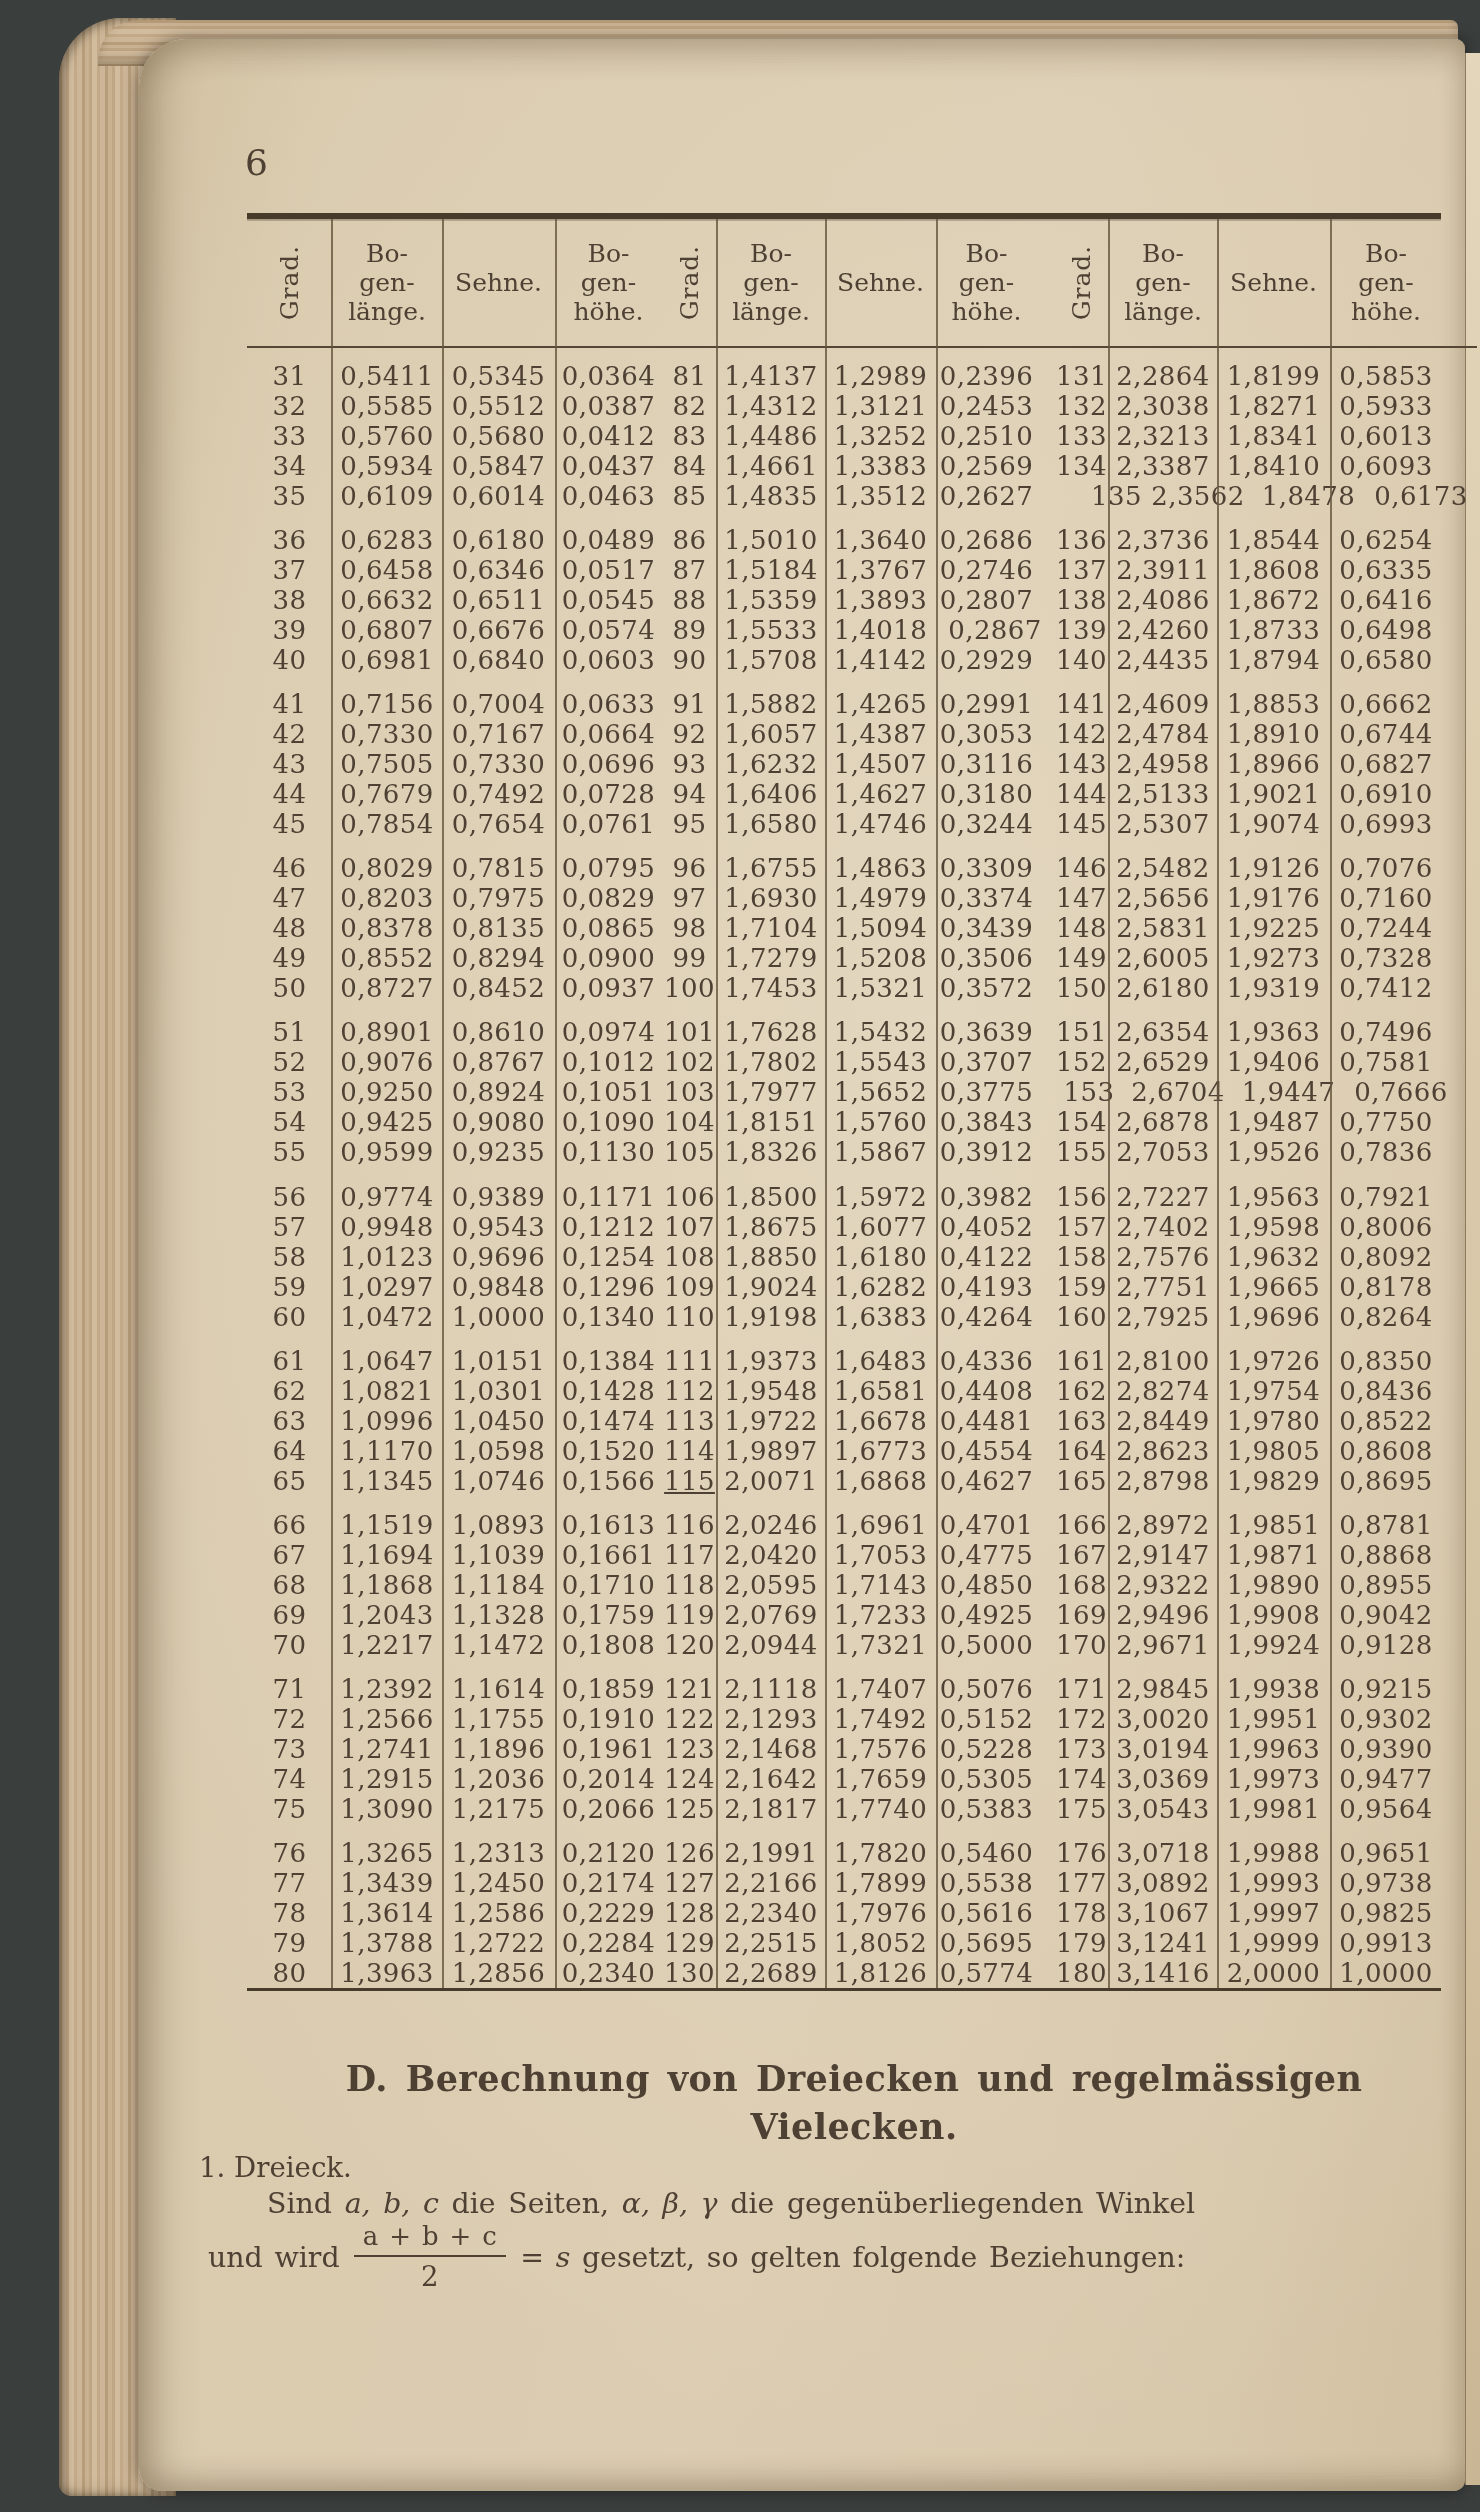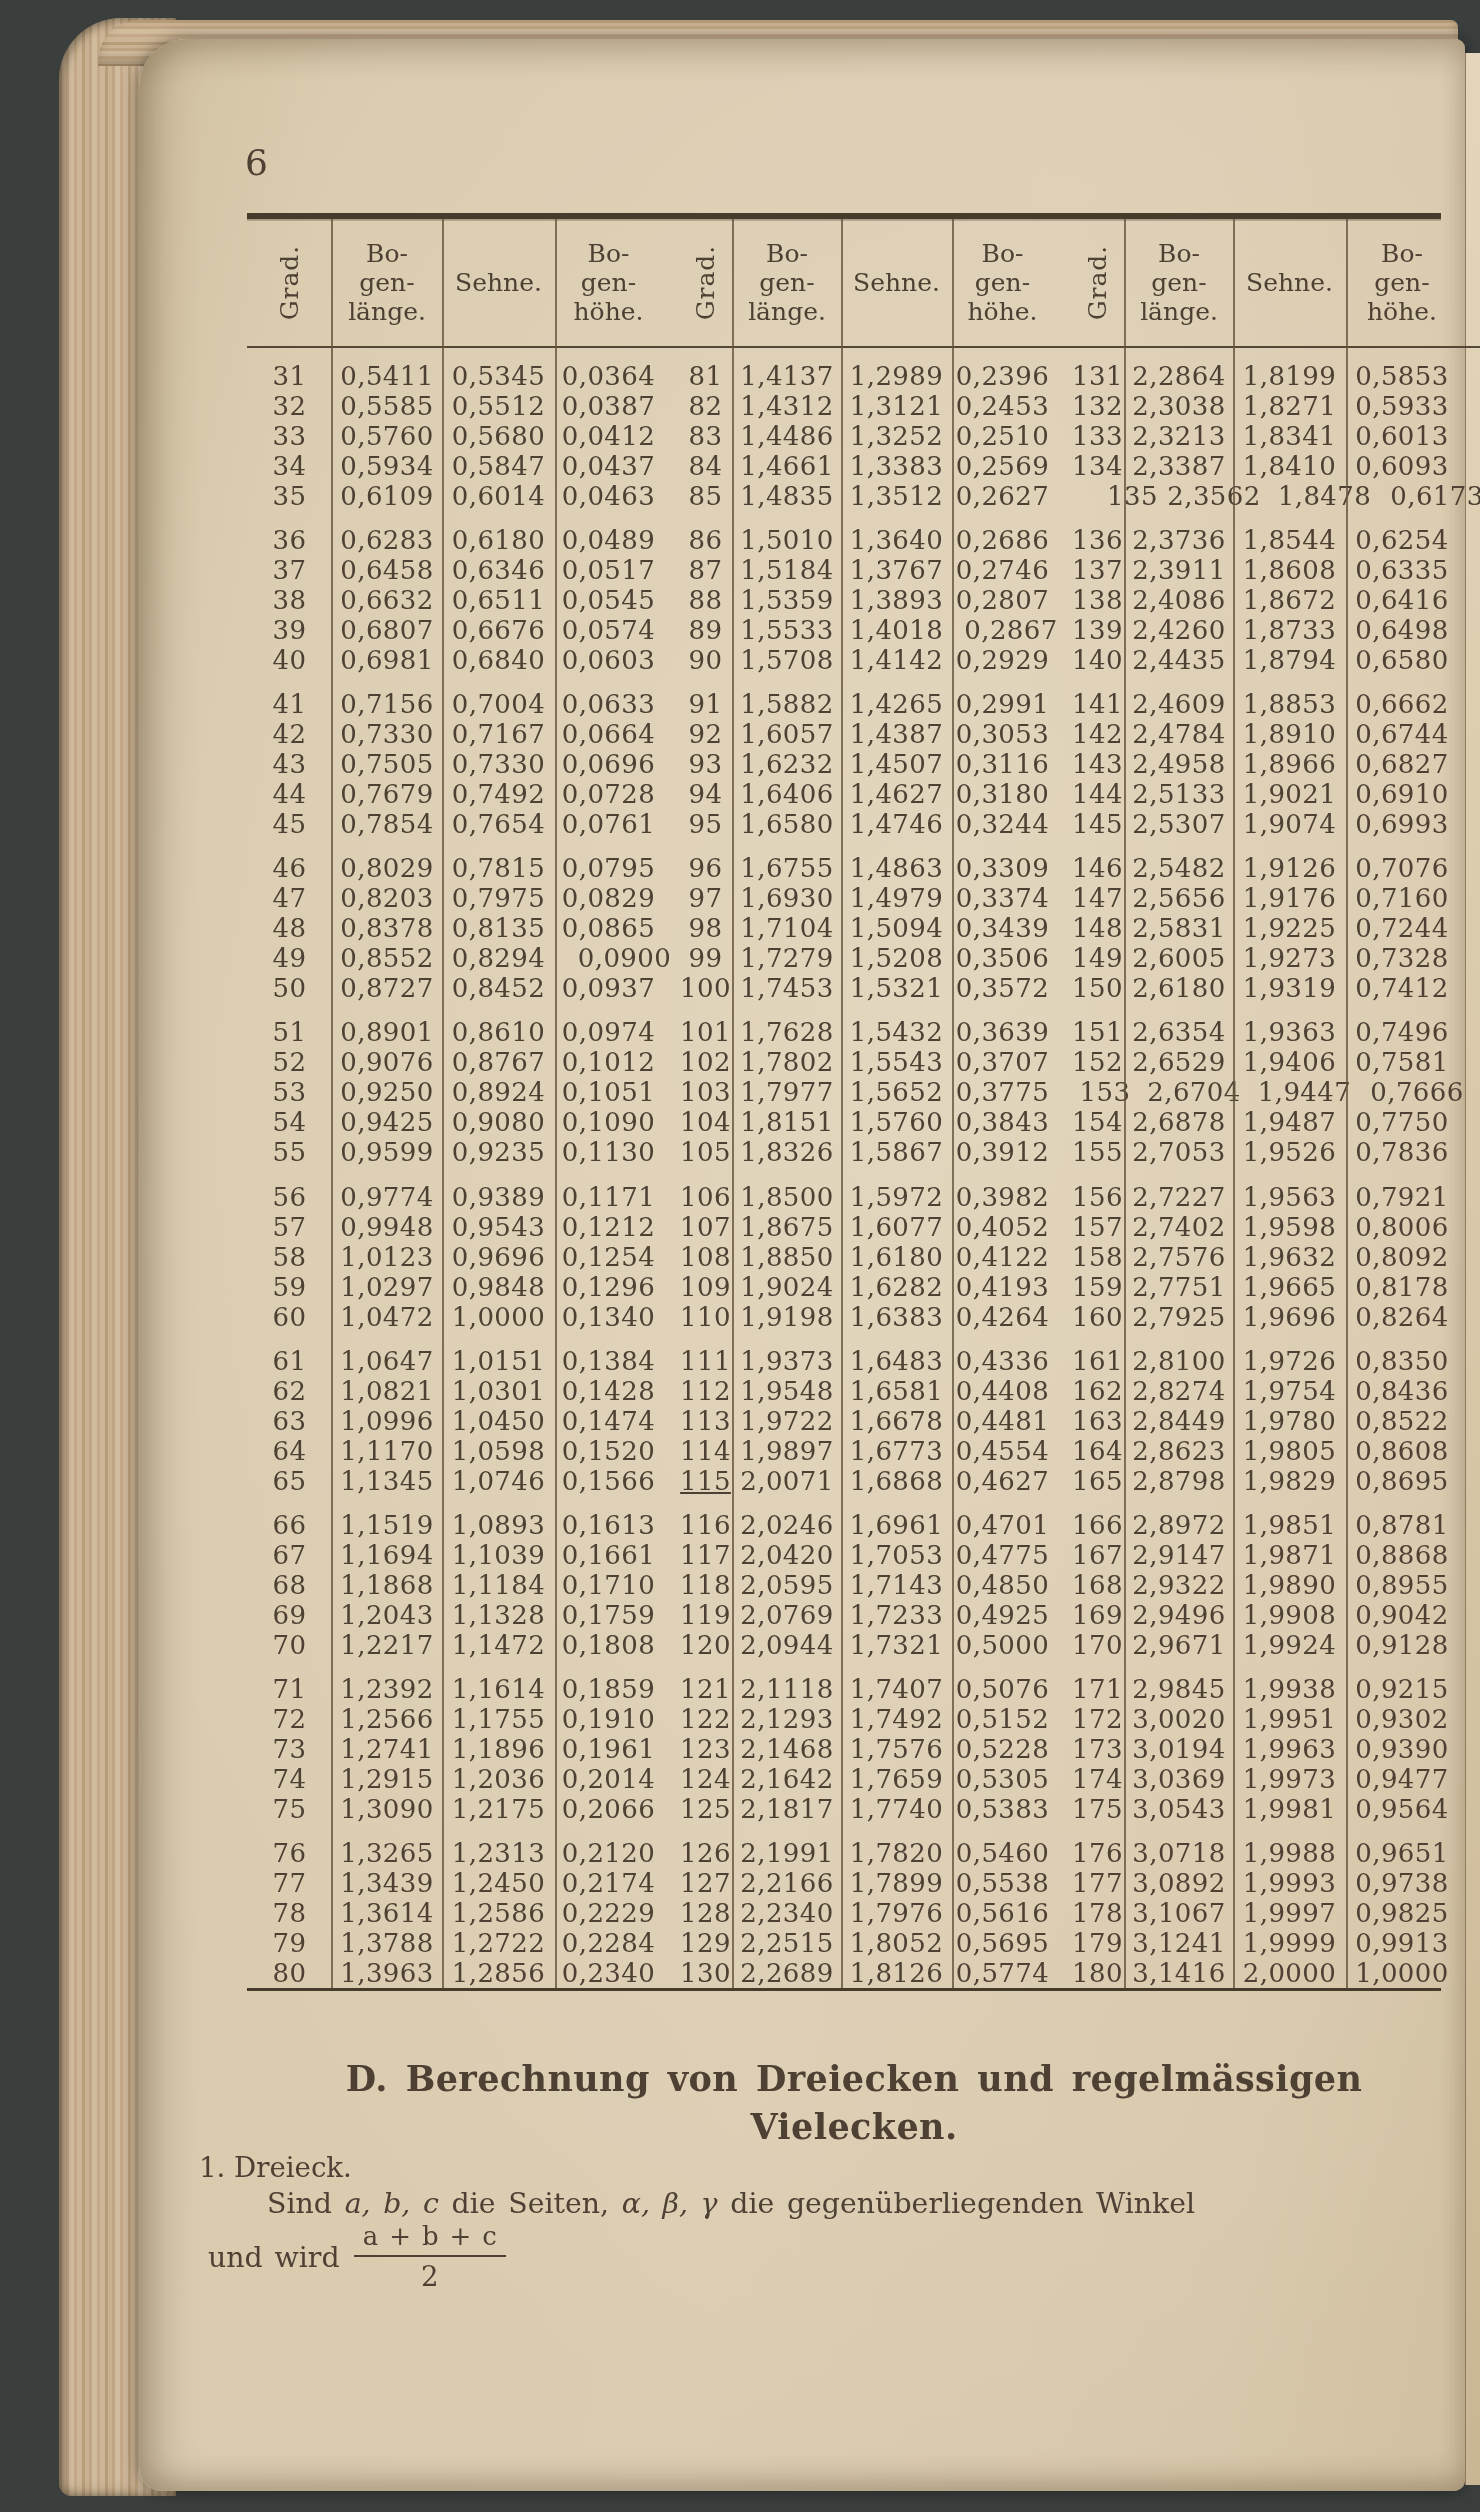--- a/index.html
+++ b/index.html
@@ -221,21 +221,21 @@
             <div class="trow">
               <div class="tcell" style="width: 85px;">48</div>
               <div class="tcell" style="width: 110px;">0,8378</div>
               <div class="tcell" style="width: 113px;">0,8135</div>
               <div class="tcell" style="width: 107px;">0,0865</div>
             </div>
             <div class="trow">
               <div class="tcell" style="width: 85px;">49</div>
               <div class="tcell" style="width: 110px;">0,8552</div>
               <div class="tcell" style="width: 113px;">0,8294</div>
-              <div class="tcell" style="width: 107px; margin-left: 16px;">0,0900</div>
+              <div class="tcell" style="width: 107px;">0,0900</div>
             </div>
             <div class="trow">
               <div class="tcell" style="width: 85px;">50</div>
               <div class="tcell" style="width: 110px;">0,8727</div>
               <div class="tcell" style="width: 113px;">0,8452</div>
               <div class="tcell" style="width: 107px;">0,0937</div>
             </div>
           </div>
           <div class="blk">
             <div class="trow">
@@ -1114,14 +1114,15 @@
 <div class="heading">D. Berechnung von Dreiecken und regelmässigen Vielecken.</div>
 <div class="subheading">1. Dreieck.</div>
 <div class="intro"><span>Sind </span><span class="it">a, b, c</span><span> die Seiten, </span><span class="it">α, β, γ</span><span> die gegenüberliegenden Winkel</span></div>
 
 <div class="formula">
   <span>und wird</span>
   <span class="frac">
     <span class="num">a + b + c</span>
     <span class="den">2</span>
   </span>
+  <span><span>= </span><span class="it">s</span><span> gesetzt, so gelten folgende Beziehungen:</span></span>
 </div>
 
 
 </body></html>

